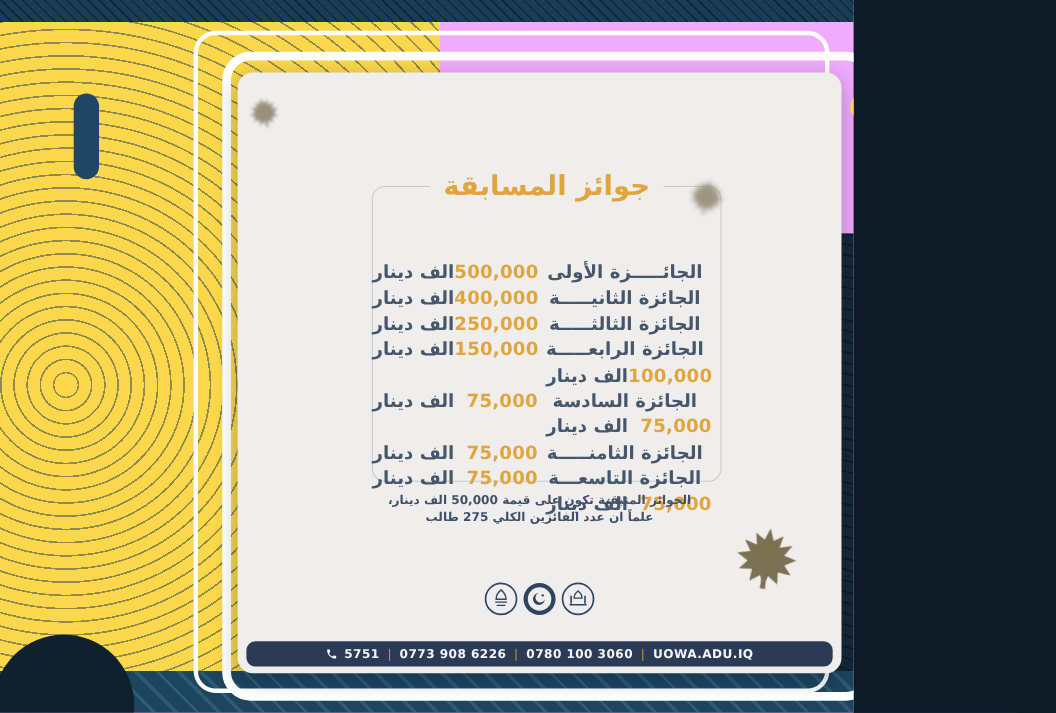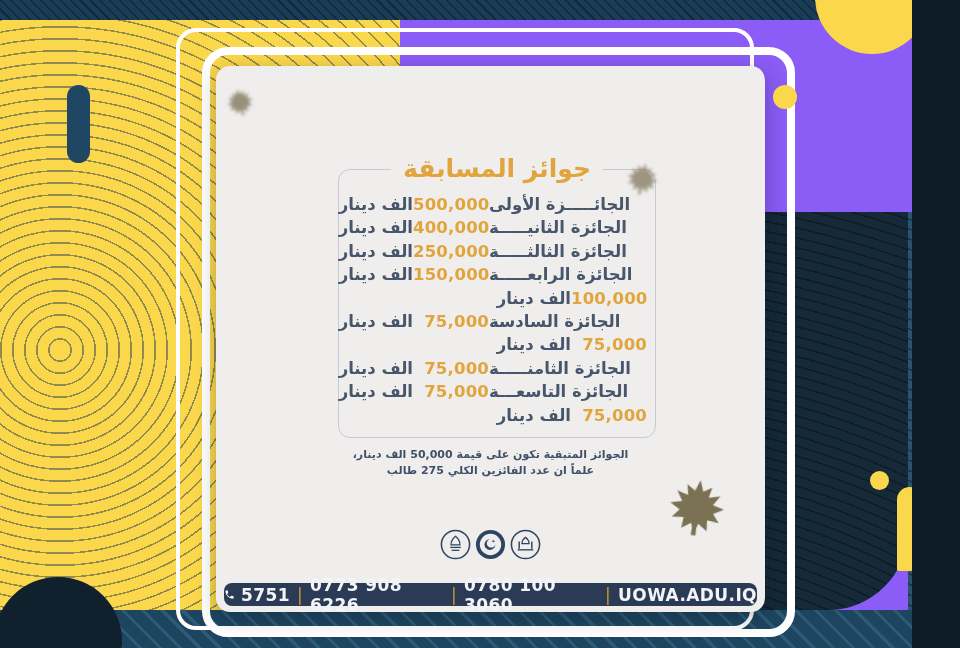--- a/index.html
+++ b/index.html
@@ -1,18 +1,18 @@
 <!DOCTYPE html>
 <html lang="ar"><head>
 <meta charset="utf-8">
 <style>
   html,body{margin:0;padding:0;background:#0d1b26;}
   .canvas{
-    position:relative;width:912px;height:648px;overflow:hidden;
-    background:#8b5cf6;
+    position:relative;width:776px;height:648px;overflow:hidden;
+    background:#f0abfc;
     font-family:"DejaVu Sans", sans-serif;
   }
   
   .band-top{
     position:absolute;left:0;top:0;width:960px;height:20px;
     background:repeating-linear-gradient(45deg, rgba(8,24,38,.55) 0 1.5px, transparent 1.5px 7px), #1B3C56;
   }
   .yellow-region{
     position:absolute;left:0;top:20px;width:400px;height:592px;
     background:repeating-radial-gradient(circle at 60px 330px, transparent 0 10.5px, rgba(38,62,84,.5) 10.5px 12px), #FBD74B;
@@ -55,35 +55,35 @@
     position:absolute;left:122px;top:103px;width:318px;height:269px;box-sizing:border-box;
     border:1.5px solid #C7CBD1;border-radius:12px;
   }
   .prize-title{
     position:absolute;top:-17px;left:50%;transform:translateX(-50%);
     background:#EFEEEC;padding:0 12px;margin:0;white-space:nowrap;
     font-size:25px;font-weight:bold;color:#E2A43C;line-height:32px;
   }
   .rows{position:absolute;top:25px;left:8px;right:8px;direction:rtl;}
   .prize-row{display:flex;align-items:baseline;height:23.4px;direction:rtl;}
-  .prize-rank{width:158px;text-align:left;font-size:16.5px;font-weight:700;color:#47566B;white-space:nowrap;overflow:visible;}
-  .prize-amount{width:76px;direction:ltr;text-align:right;font-size:16.5px;font-weight:700;color:#E2A43C;letter-spacing:.2px;}
+  .prize-rank{width:158px;text-align:center;font-size:16.5px;font-weight:700;color:#47566B;white-space:nowrap;overflow:visible;}
+  .prize-amount{width:76px;direction:ltr;text-align:right;font-size:16.5px;font-weight:700;color:#E2A43C;letter-spacing:.2px;margin-top:43px;}
   .prize-unit{width:66px;text-align:left;font-size:16.5px;font-weight:700;color:#47566B;white-space:nowrap;}
   
   .note{position:absolute;left:0;right:0;top:381px;text-align:center;direction:rtl;
     color:#3F5068;font-size:11px;font-weight:700;line-height:16px;}
   
   .logos{position:absolute;left:0;right:0;top:462px;display:flex;justify-content:center;gap:2px;}
   .logo-badge{width:33px;height:33px;display:block;}
   
   .contact-bar{
     position:absolute;left:8px;top:517px;width:533px;height:23px;
     background:#2B3B55;border-radius:8px;
     display:flex;align-items:center;justify-content:center;
-    color:#F2F4F7;font-size:17px;font-weight:700;letter-spacing:.4px;direction:ltr;
+    color:#F2F4F7;font-size:11px;font-weight:700;letter-spacing:.4px;direction:ltr;
   }
   .phone-icon{width:11px;height:11px;margin-right:6px;flex:none;}
   .bar-sep{color:#C9992E;padding:0 7px;font-weight:400;}
   
   .leaf{position:absolute;z-index:7;}
   .leaf-small-1{left:226px;top:88px;width:28px;height:28px;color:#8A8067;filter:blur(1.5px);opacity:.85;transform:rotate(-14deg);}
   .leaf-small-2{left:626px;top:162px;width:33px;height:33px;color:#8A8067;filter:blur(1.8px);opacity:.8;transform:rotate(12deg);}
   .leaf-large{left:668px;top:478px;width:58px;height:58px;color:#7B7254;filter:blur(.3px);transform:rotate(8deg);}
   .hidden-defs{position:absolute;width:0;height:0;overflow:hidden;}
 </style>

